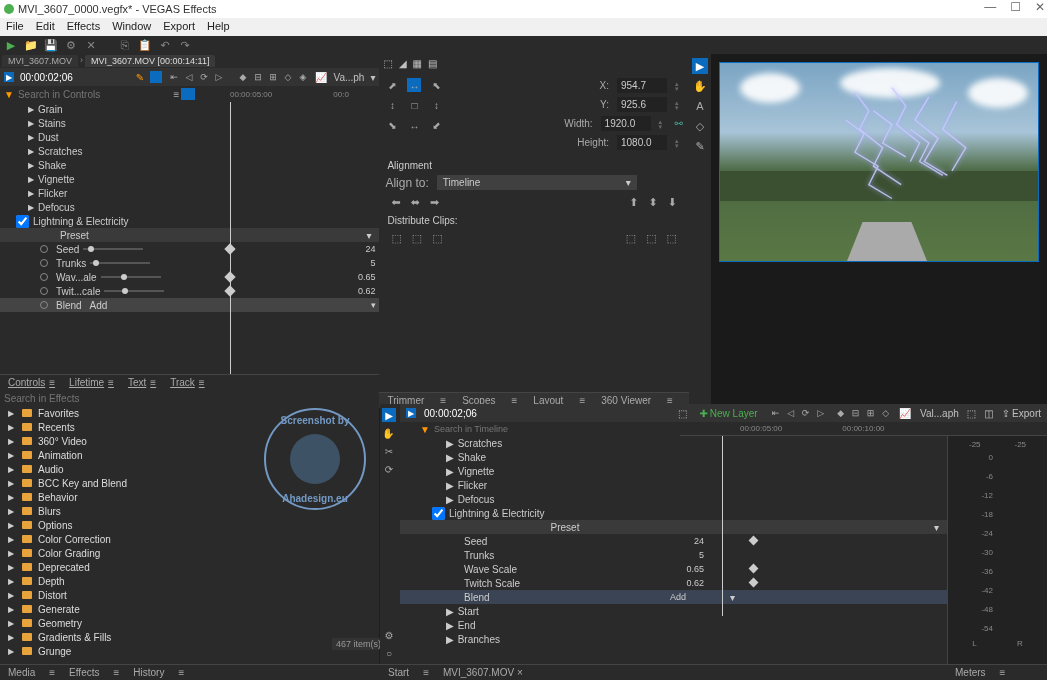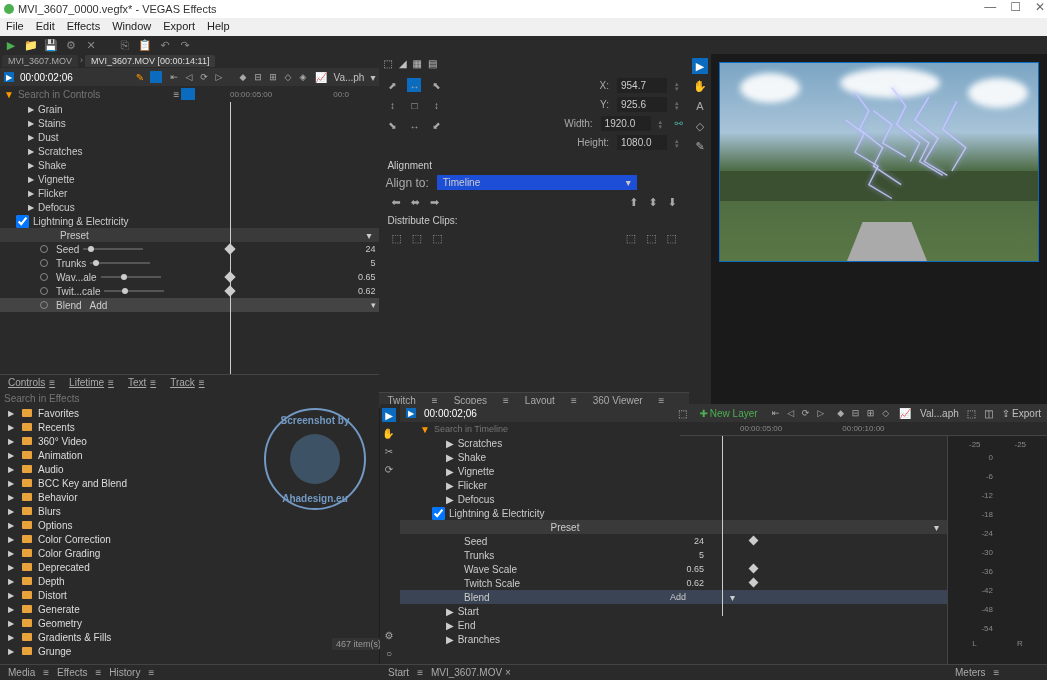--- a/index.html
+++ b/index.html
@@ -45,21 +45,21 @@
 .folder{width:10px;height:8px;background:#e8a33d;border-radius:1px;}
 .itemcount{position:absolute;bottom:30px;left:332px;color:#999;font-size:9px;background:#333;padding:1px 4px;}
 .transform{padding:6px;background:#2a2a2a;}
 .trow{display:flex;gap:8px;margin-bottom:6px;}
 .tico{width:14px;height:14px;display:flex;align-items:center;justify-content:center;color:#aaa;font-size:10px;}
 .form-row{display:flex;align-items:center;margin-bottom:4px;justify-content:flex-end;gap:8px;}
 .form-row label{color:#aaa;font-size:10px;width:40px;text-align:right;}
 .form-row .inp{width:50px;background:#222;color:#ccc;font-size:10px;padding:2px 4px;border:none;}
 .form-row .spin{width:8px;color:#666;font-size:7px;line-height:5px;}
 .sect-label{color:#ccc;font-size:10px;margin:6px 0 4px 2px;}
-.dropdown{background:#1d4ed8;color:#ccc;font-size:10px;padding:2px 6px;display:flex;justify-content:space-between;width:200px;}
+.dropdown{background:#404040;color:#ccc;font-size:10px;padding:2px 6px;display:flex;justify-content:space-between;width:200px;}
 .btnrow{display:flex;gap:10px;margin-top:6px;}
 .btnrow span{color:#aaa;font-size:11px;}
 .tabs2{height:16px;background:#333;display:flex;gap:16px;padding:2px 8px;font-size:10px;color:#aaa;border-top:1px solid #444;}
 .viewer-tool{width:22px;background:#2a2a2a;display:flex;flex-direction:column;gap:4px;padding:4px 2px;align-items:center;}
 .viewer-tool span{width:16px;height:16px;display:flex;align-items:center;justify-content:center;color:#aaa;font-size:11px;}
 .viewer-tool .ac{background:#0b6cbf;color:#fff;}
 .viewer-area{flex:1;background:#1a1a1a;display:flex;}
 .preview{flex:1;position:relative;padding:8px;}
 .preview-img{width:320px;height:200px;border:1px solid #0b6cbf;position:relative;background:linear-gradient(to bottom,#7ba5c4 0%,#a8c4d8 35%,#4a6840 55%,#5a7845 100%);overflow:hidden;}
 .cloud{position:absolute;width:60px;height:30px;background:#fff;border-radius:50%;filter:blur(3px);opacity:0.9;}
@@ -84,21 +84,21 @@
 .tlr .lbl.s3{padding-left:70px;}
 .tlr .lane{flex:1;position:relative;height:100%;}
 .tlr .kf{position:absolute;width:7px;height:7px;background:#ccc;transform:rotate(45deg);top:3px;}
 .tlr .val{width:40px;text-align:right;padding-right:6px;font-size:9px;}
 .tlr.hl2{background:#3a4454;}
 .tlr.prs{background:#3a3a3a;}
 .meters{width:100px;background:#222;border-left:1px solid #444;padding:4px;}
 .meters .mh{display:flex;justify-content:space-around;font-size:8px;color:#888;margin-bottom:4px;}
 .meters .scale{display:flex;flex-direction:column;gap:10px;font-size:8px;color:#888;text-align:right;padding-right:50px;}
 .bottom-tabs{position:absolute;bottom:0;width:100%;height:16px;background:#2a2a2a;display:flex;align-items:center;font-size:10px;color:#aaa;border-top:1px solid #444;}
-.bottom-tabs .sec{display:flex;gap:8px;padding:0 8px;}
+.bottom-tabs .sec{display:flex;gap:14px;padding:0 8px;}
 .watermark{position:absolute;top:404px;left:260px;width:110px;height:110px;opacity:0.9;pointer-events:none;}
 .tl-search{height:14px;display:flex;align-items:center;padding-left:20px;background:#2a2a2a;}
 .tl-search input{background:transparent;border:none;color:#888;font-size:9px;outline:none;}
 .playhead{position:absolute;left:322px;top:0;width:1px;height:180px;background:#ccc;pointer-events:none;}
 .smallplay{width:10px;height:10px;background:#0b6cbf;display:flex;align-items:center;justify-content:center;color:#fff;font-size:8px;}
 </style>
 </head>
 <body>
 
 <div class="titlebar">
@@ -446,21 +446,21 @@
         <span>⬚</span>
         <span>⬚</span>
         <span>⬚</span>
         <span style="flex:1"></span>
         <span>⬚</span>
         <span>⬚</span>
         <span>⬚</span>
       </div>
     </div>
     <div class="tabs2">
-      <span>Twitch</span> ≡
+      <span>Trimmer</span> ≡
       <span>Scopes</span> ≡
       <span>Layout</span> ≡
       <span>360 Viewer</span> ≡
     </div>
 
   </div>
 
   <div class="col-right">
     <div class="viewer-area">
       <div class="viewer-tool">

